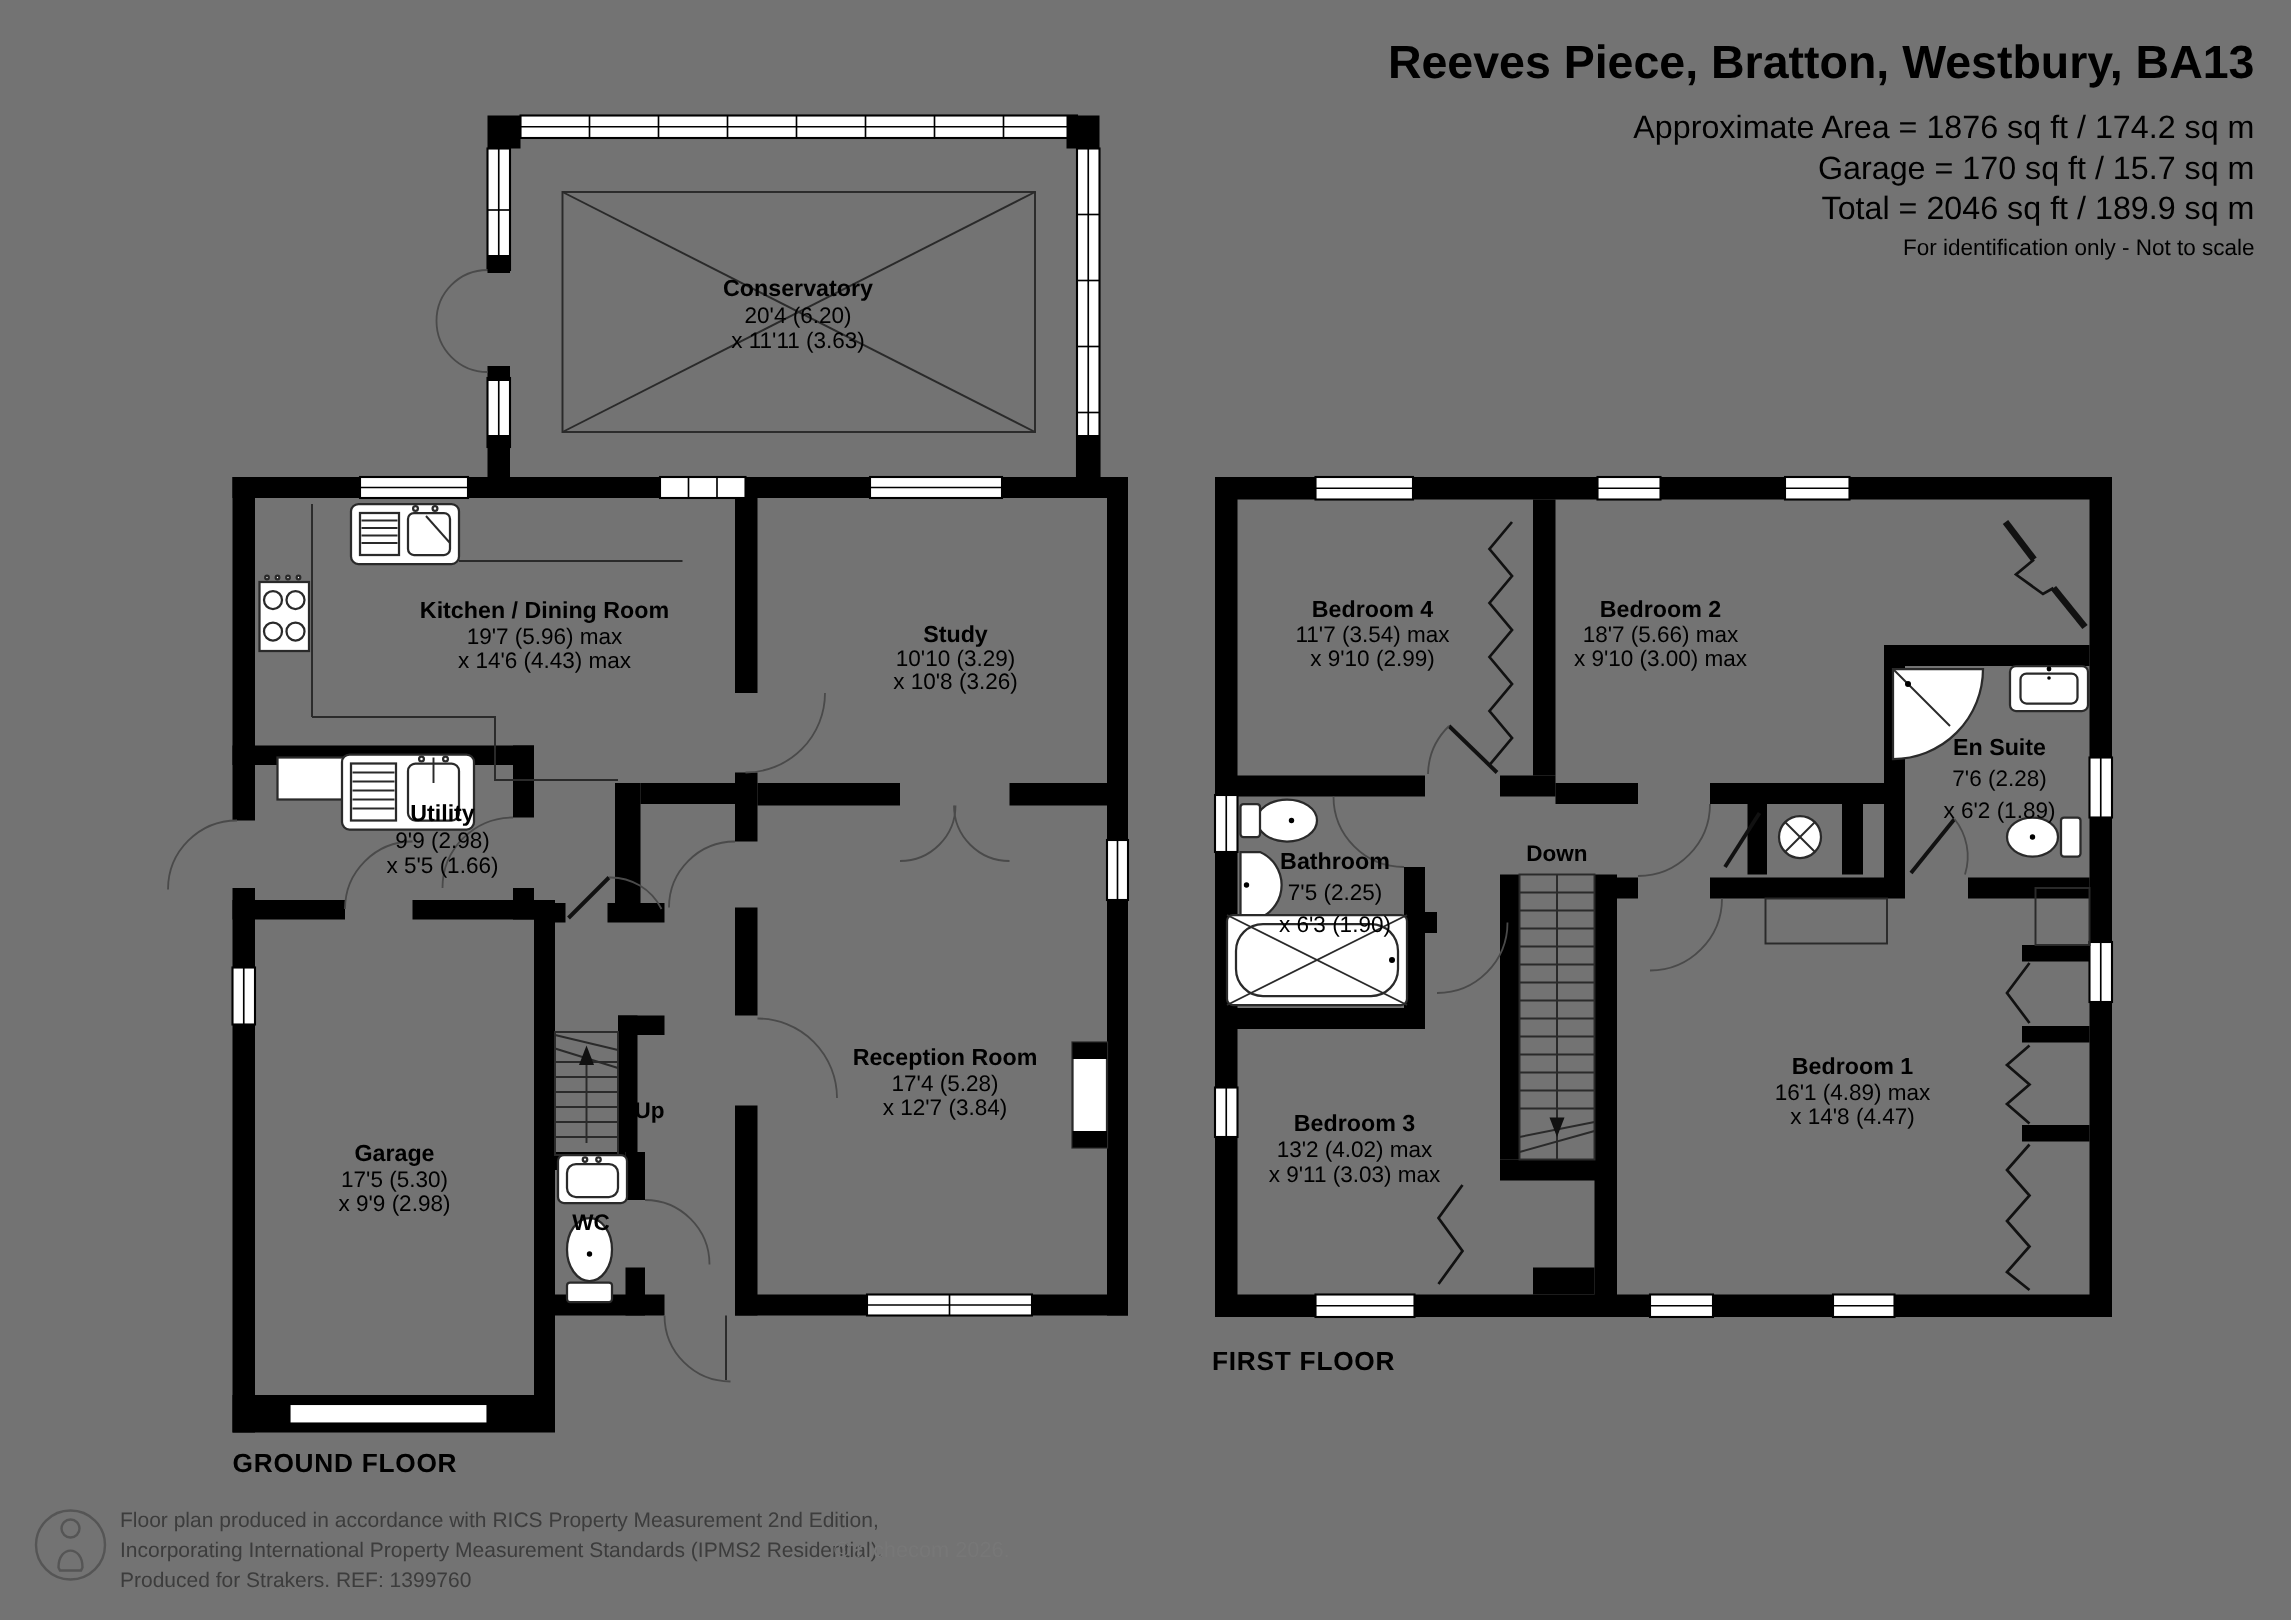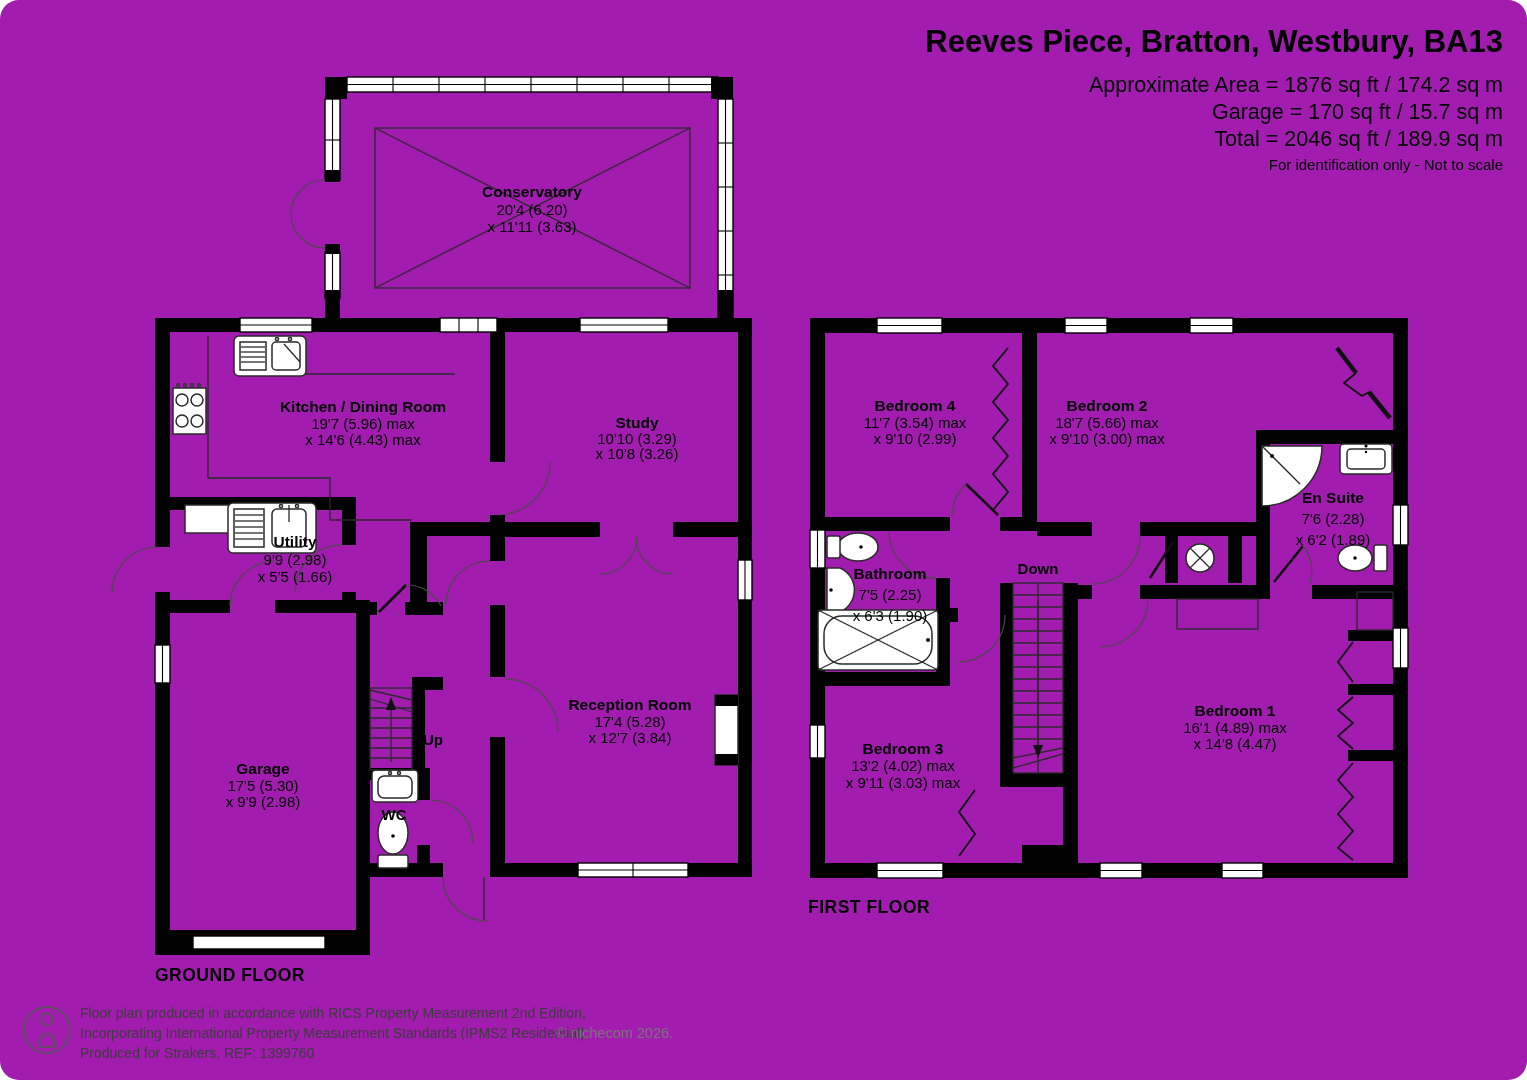--- a/index.html
+++ b/index.html
@@ -1,17 +1,17 @@
 <!DOCTYPE html>
 <html><head>
 <meta charset="utf-8">
 <style>
   html,body{margin:0;padding:0;background:#fff;}
-  #page{position:relative;width:1527px;height:1080px;background:#a21caf;overflow:hidden;
-        font-family:"Liberation Sans",sans-serif;border-radius:19px;}
+  #page{position:relative;width:1527px;height:1080px;background:#737373;overflow:hidden;
+        font-family:"Liberation Sans",sans-serif;}
   svg{position:absolute;left:0;top:0;}
   svg text{fill:#000000;}
   .w{fill:#000000;}
   .win{fill:#ffffff;stroke:#000000;stroke-width:1.4;}
   .wl{stroke:#000000;stroke-width:1.1;fill:none;}
   .thin{stroke:#2a2a2a;stroke-width:1.3;fill:none;}
   .fix{stroke:#2a2a2a;stroke-width:1.5;fill:#ffffff;}
   .arc{stroke:#4a4a4a;stroke-width:1.2;fill:none;}
   .leaf{stroke:#111111;stroke-width:2.6;fill:none;}
   .zig{stroke:#111111;stroke-width:1.8;fill:none;}

